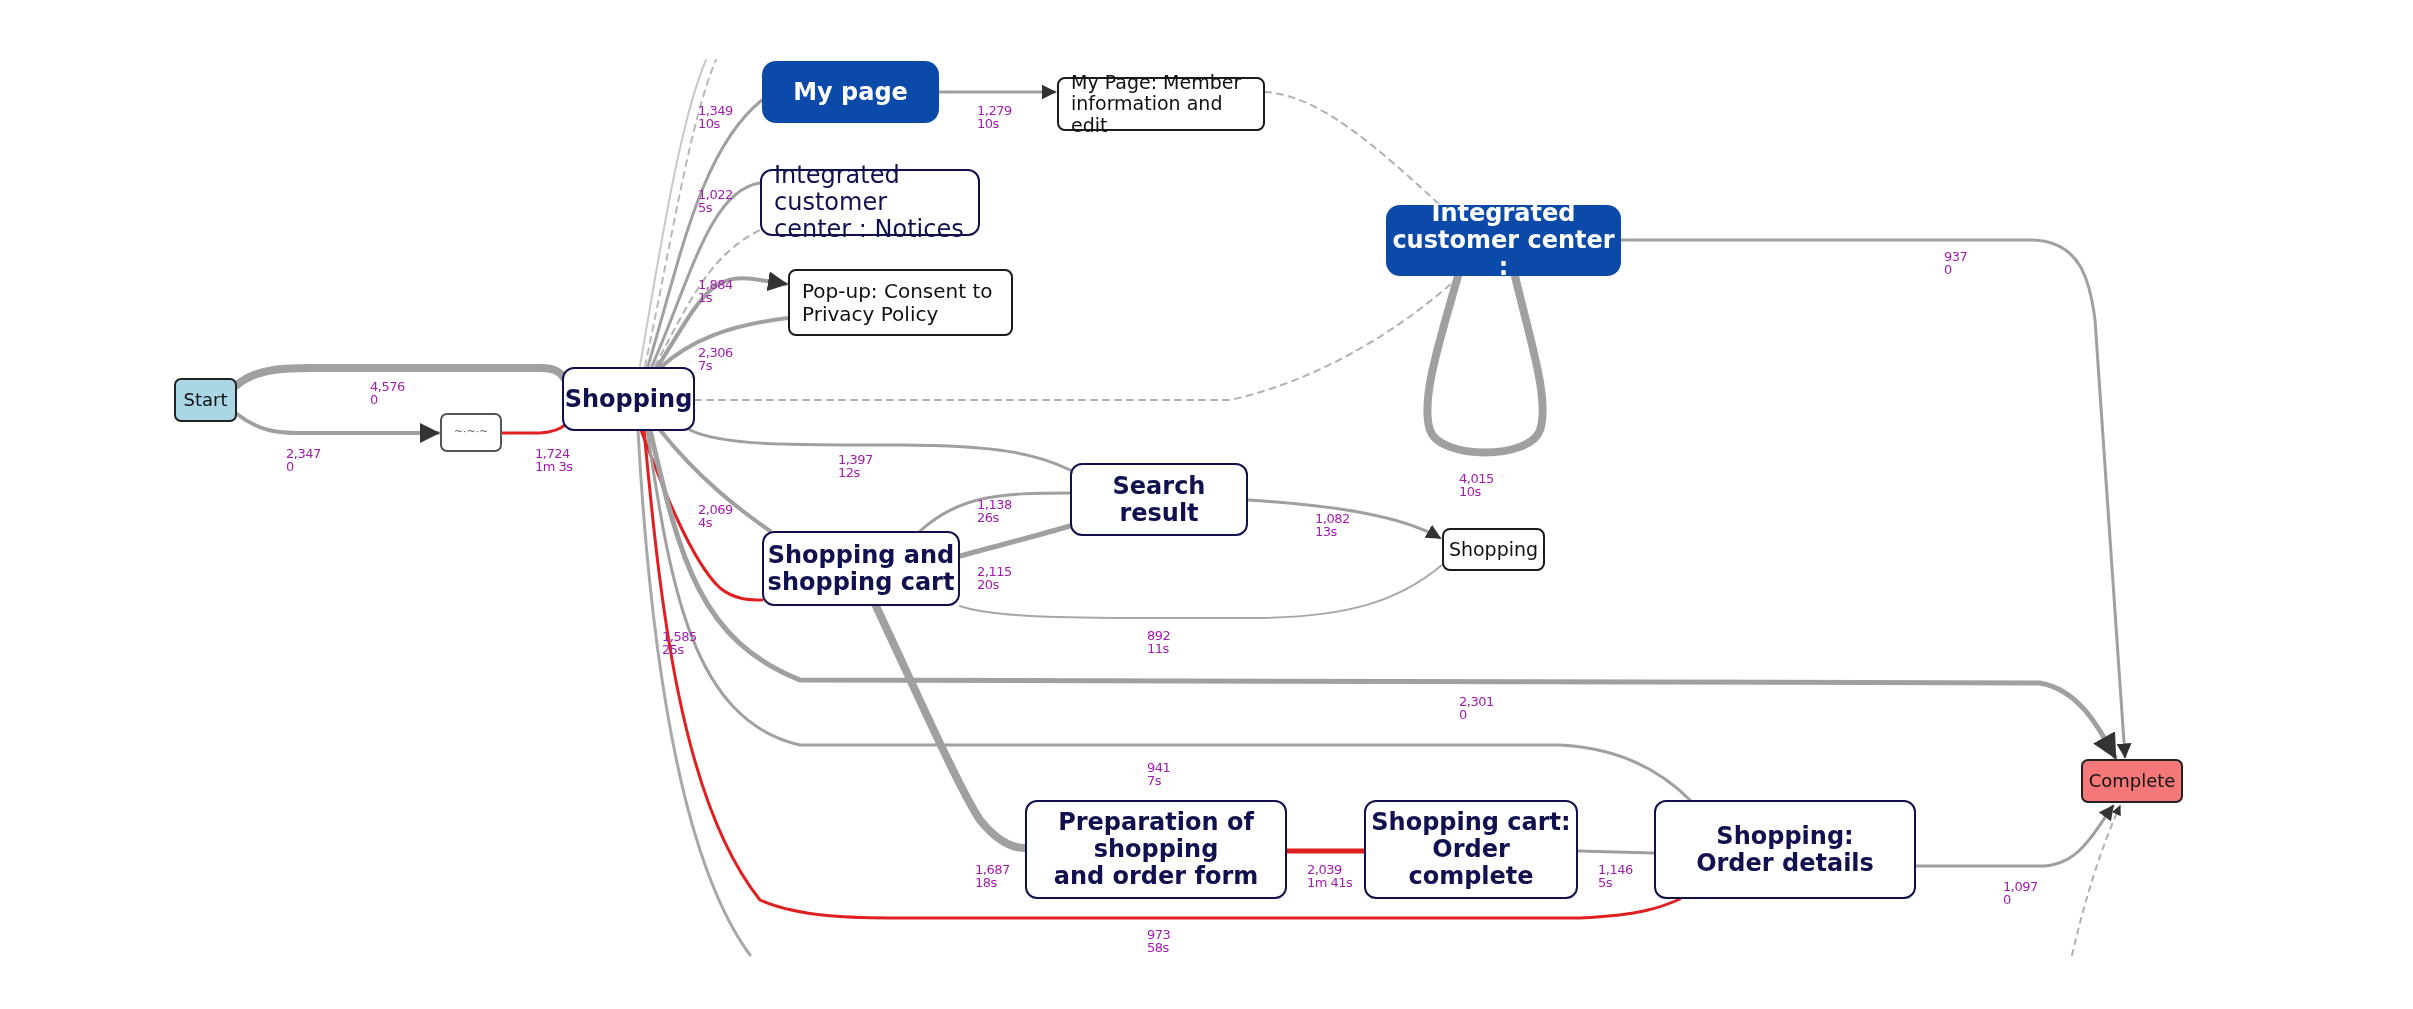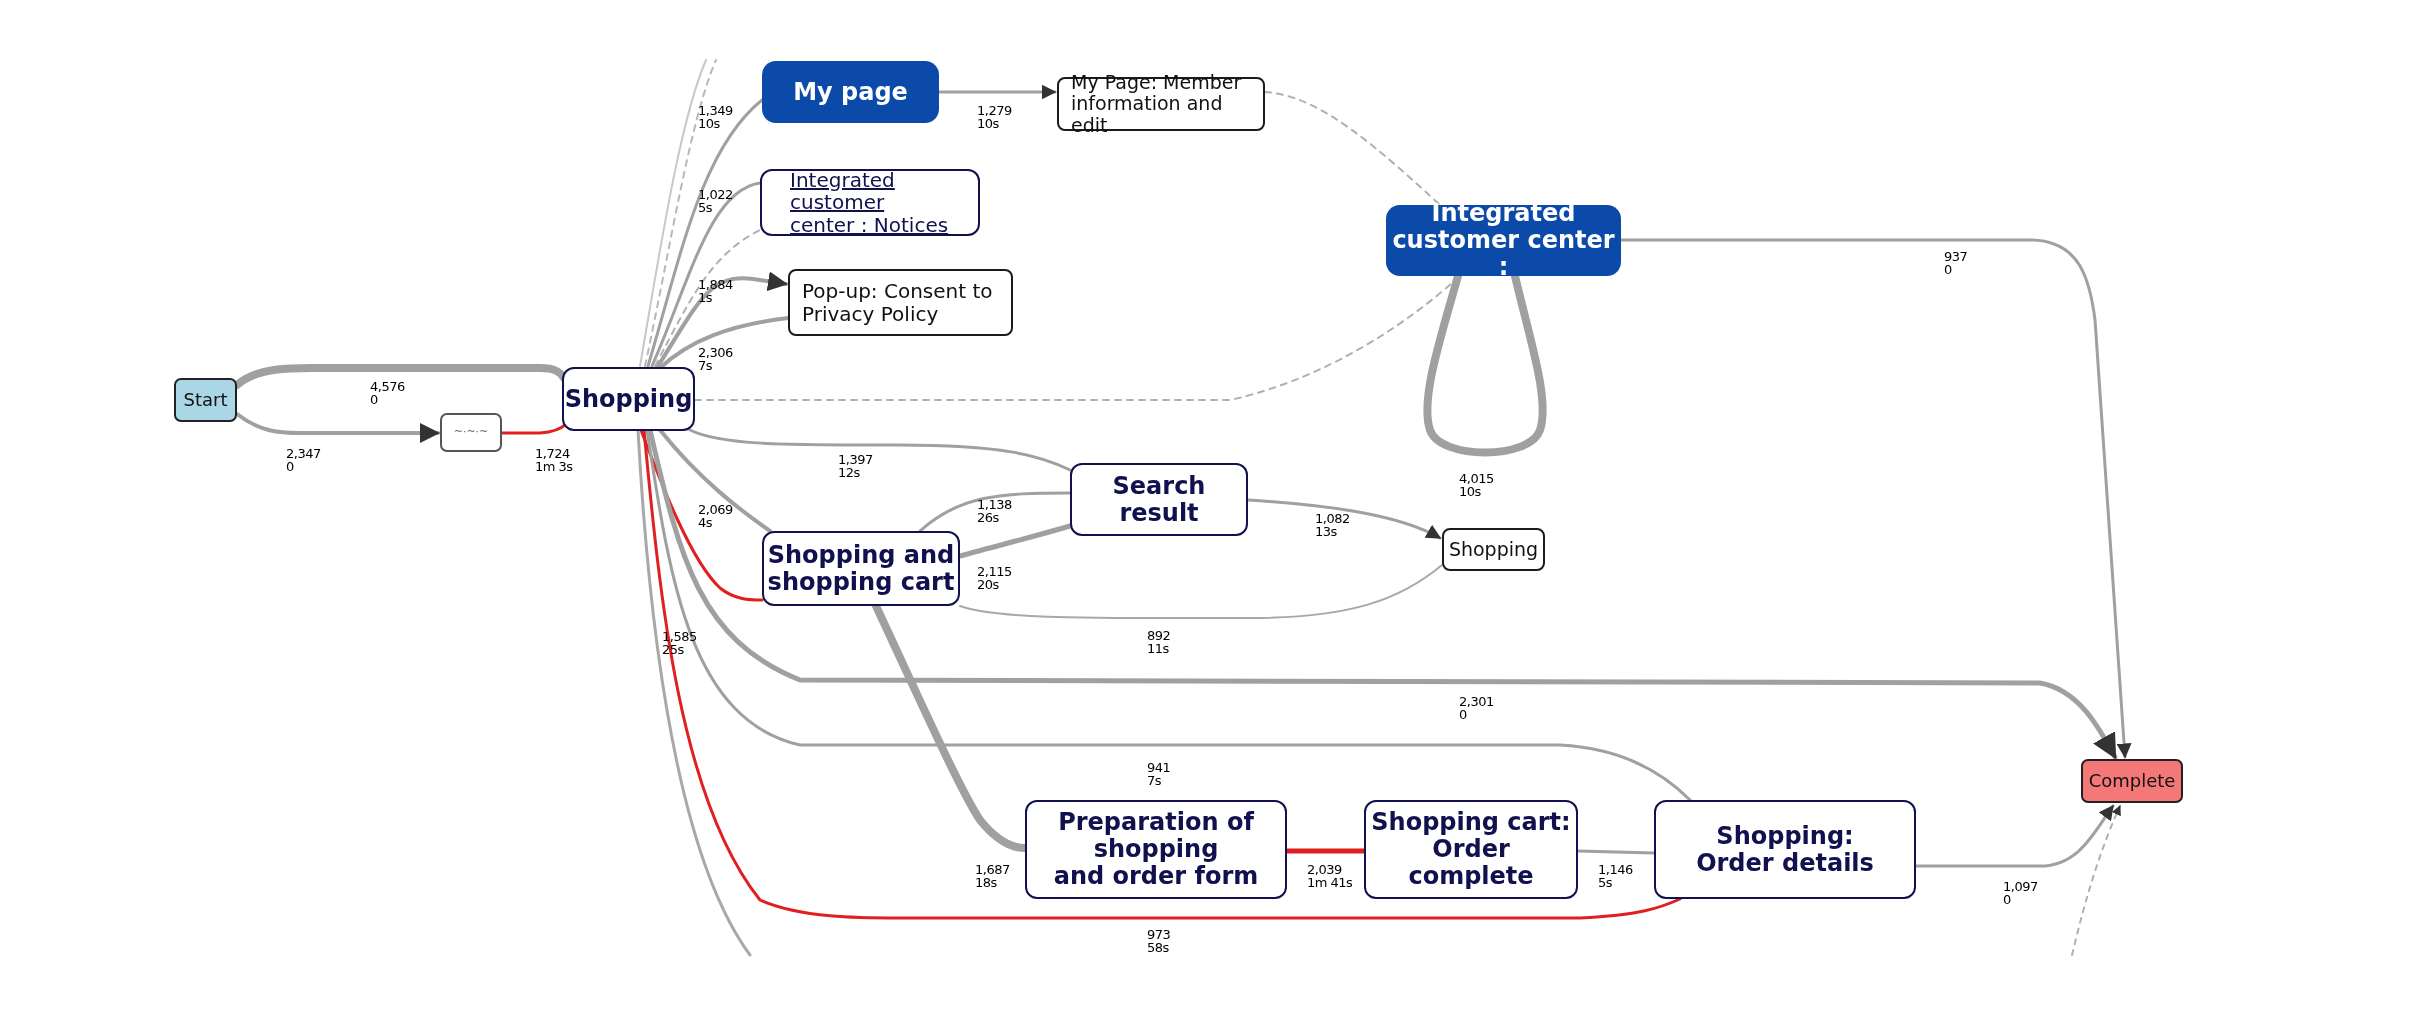--- a/index.html
+++ b/index.html
@@ -8,28 +8,28 @@
   #canvas { position: absolute; left: 0; top: 0; width: 2413px; height: 1009px; }
   .node { position: absolute; box-sizing: border-box; display: flex; align-items: center;
           justify-content: center; text-align: center; white-space: pre-line;
           font-family: "DejaVu Sans", sans-serif; line-height: 1.12; }
   .node.std { background: #fff; border: 2.5px solid #11114f; border-radius: 12px; color: #11114f;
               font-size: 24px; font-weight: bold; }
   .node.plain { background: #fff; border: 2.5px solid #1b1b1b; border-radius: 8px; color: #111;
                 font-size: 19px; justify-content: flex-start; text-align: left; padding-left: 12px; }
   .node.plain.center { justify-content: center; text-align: center; padding-left: 0; }
   .node.sub { background: #fff; border: 2.5px solid #11114f; border-radius: 12px; color: #11114f;
-              font-size: 20px; justify-content: flex-start; text-align: left; padding-left: 28px; text-decoration: underline; }
+              font-size: 24px; justify-content: flex-start; text-align: left; padding-left: 12px; }
   .node.blue { background: #0b4aa8; border: none; border-radius: 14px; color: #fff;
                font-size: 24px; font-weight: bold; }
   .node.start { background: #a9d7e6; border: 2px solid #222; border-radius: 7px; color: #111; font-size: 18px; }
   .node.complete { background: #f47878; border: 2px solid #222; border-radius: 7px; color: #111; font-size: 18px; }
   .node.mini { background: #fff; border: 2px solid #555; border-radius: 7px; color: #666; font-size: 11px; }
   .elabel { position: absolute; font-family: "DejaVu Sans", sans-serif; font-size: 13px; line-height: 13px;
-            color: #000000; white-space: pre; letter-spacing: -0.5px; }
+            color: #a21caf; white-space: pre; letter-spacing: -0.5px; }
 </style>
 </head>
 <body>
 
 <svg id="canvas" xmlns="http://www.w3.org/2000/svg" width="2413" height="1009">
   <defs>
     <marker id="arrow" viewBox="0 0 10 10" refX="9" refY="5" markerWidth="5" markerHeight="5" orient="auto">
       <path d="M0,0 L10,5 L0,10 z" fill="#333"></path>
     </marker>
   </defs>

